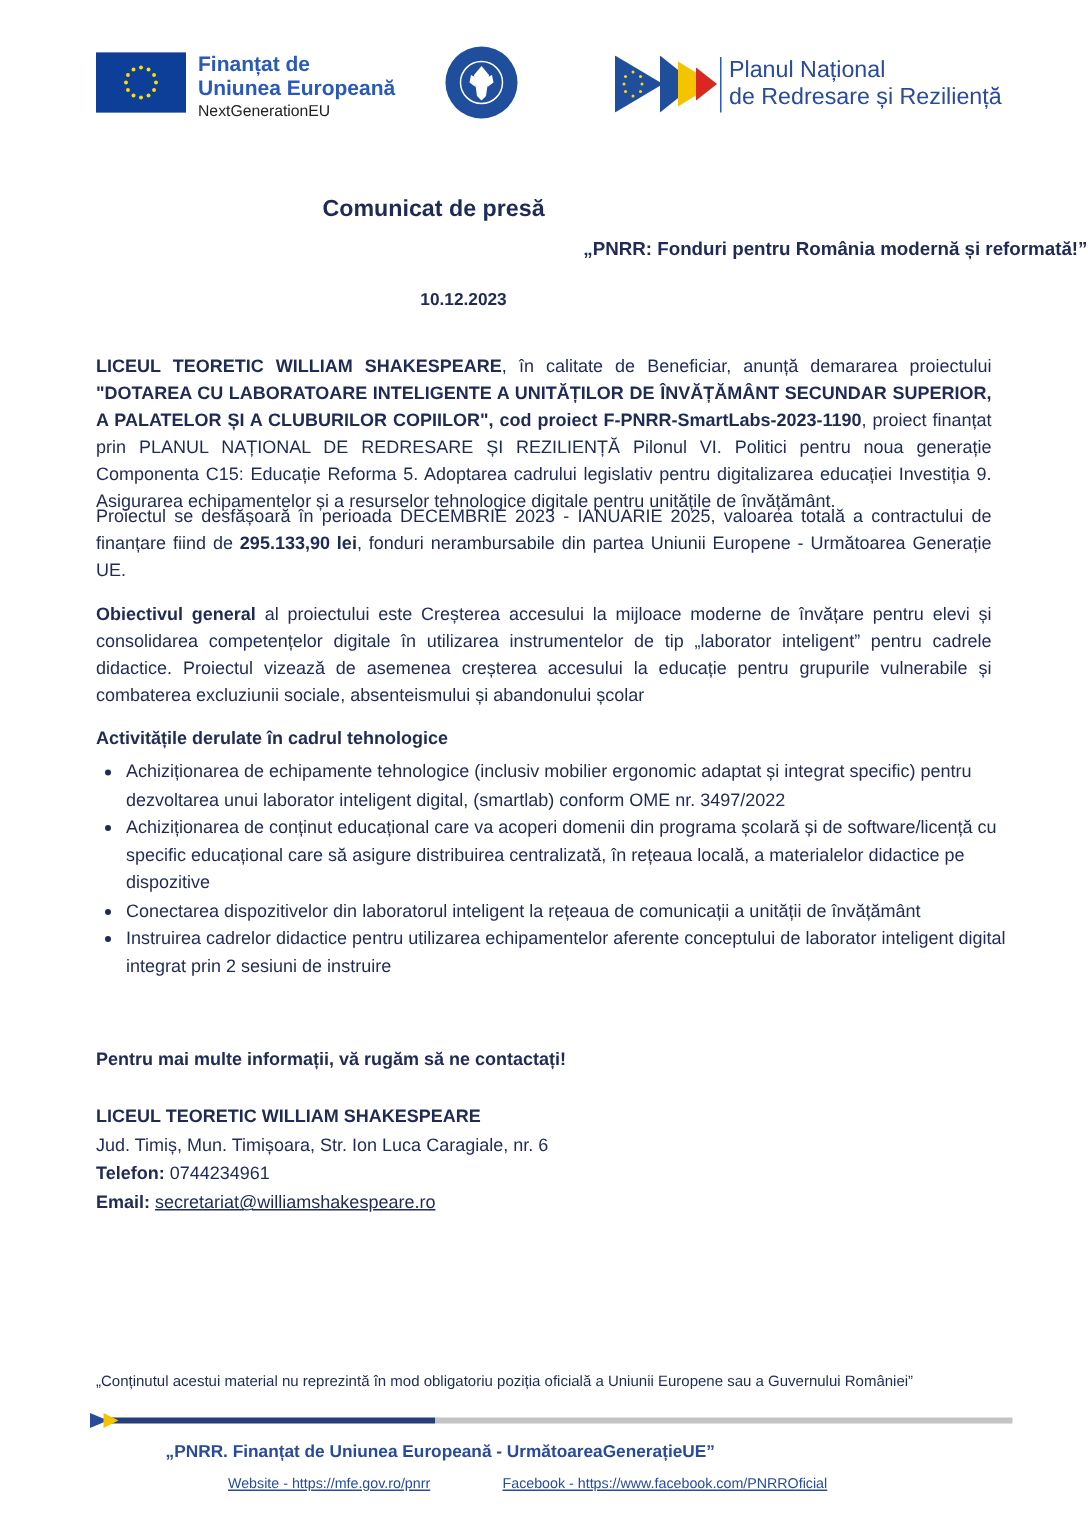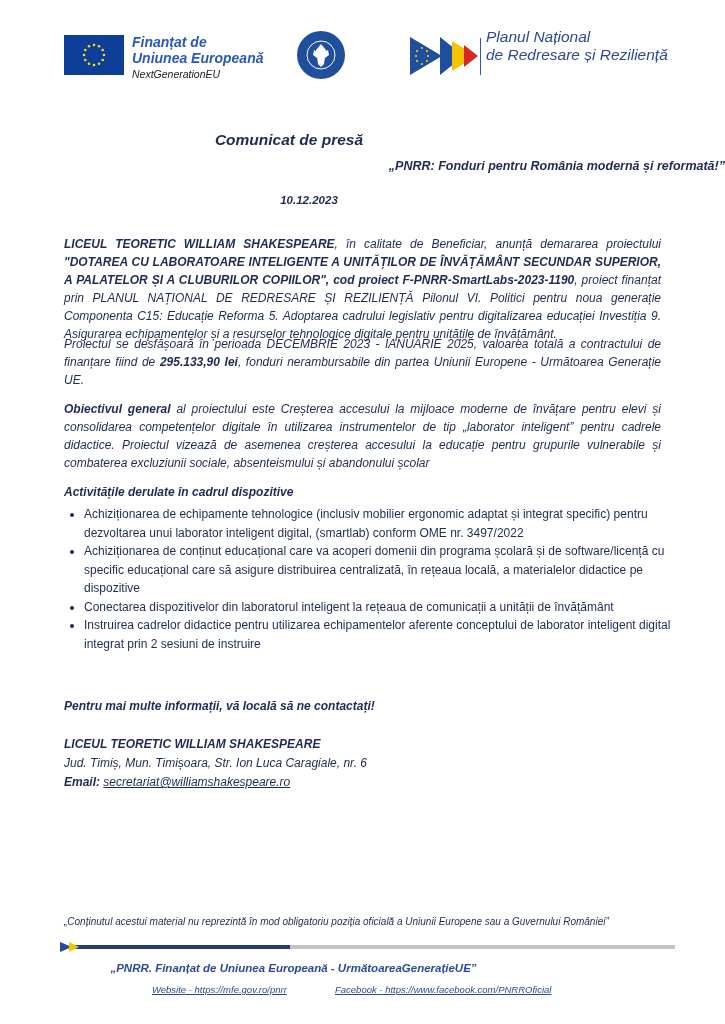--- a/index.html
+++ b/index.html
@@ -1,26 +1,26 @@
 <!DOCTYPE html>
 <html><head>
 <meta charset="utf-8">
 <style>
   html,body{margin:0;padding:0;background:#ffffff;}
   body{width:725px;height:1024px;position:relative;overflow:hidden;font-family:"Liberation Sans",sans-serif;color:#1f2a55;}
-  .abs{position:absolute;font-style:italic;}
+  .abs{position:absolute;}
   
   .eu-flag{left:64px;top:35px;width:60px;height:40px;background:#0d3f99;}
   .eu-text{left:132px;top:34px;}
   .eu-t1{font-weight:bold;color:#2a5ab8;font-size:14px;line-height:16px;}
   .eu-t2{color:#222;font-size:10.5px;line-height:16px;}
   .gov{left:296px;top:30px;width:50px;height:50px;}
   .pnrr-logo{left:410px;top:37px;width:75px;height:38px;}
   .pnrr-sep{left:480px;top:38px;width:1px;height:37px;background:#2a5ab8;}
-  .pnrr-text{left:486px;top:28px;font-size:15.5px;line-height:18px;color:#2a4a9a;}
+  .pnrr-text{left:486px;top:38px;font-size:15.5px;line-height:18px;color:#2a4a9a;}
   
   .title{left:0;width:578px;top:131px;text-align:center;font-weight:bold;font-size:15.5px;color:#1f2a55;}
   .subtitle{left:0;width:725px;top:159px;text-align:right;font-weight:bold;font-size:12.5px;color:#1f2a55;}
   .date{left:0;width:618px;top:194px;text-align:center;font-weight:bold;font-size:11.5px;color:#1f2a55;}
   .body{left:64px;width:597px;font-size:12px;line-height:18px;text-align:justify;color:#1f2a55;}
   .p1{top:235px;}
   .p2{top:335px;}
   .p3{top:400px;}
   .acts{top:483px;font-weight:bold;}
   ul.list{position:absolute;left:64px;width:600px;top:505px;margin:0;padding:0 0 0 20px;font-size:12px;line-height:18.5px;color:#1f2a55;}
@@ -109,34 +109,35 @@
 </div>
 
 <div class="abs body p2">
   <span>Proiectul se desfășoară în perioada DECEMBRIE 2023 - IANUARIE 2025, valoarea totală a contractului de finanțare fiind de </span><b>295.133,90 lei</b><span>, fonduri nerambursabile din partea Uniunii Europene - Următoarea Generație UE.</span>
 </div>
 
 <div class="abs body p3">
   <b>Obiectivul general</b><span> al proiectului este Creșterea accesului la mijloace moderne de învățare pentru elevi și consolidarea competențelor digitale în utilizarea instrumentelor de tip „laborator inteligent” pentru cadrele didactice. Proiectul vizează de asemenea creșterea accesului la educație pentru grupurile vulnerabile și combaterea excluziunii sociale, absenteismului și abandonului școlar</span>
 </div>
 
-<div class="abs body acts">Activitățile derulate în cadrul dispozitive</div>
+<div class="abs body acts">Activitățile derulate în cadrul tehnologice</div>
 
 <ul class="list">
   <li>Achiziționarea de echipamente tehnologice (inclusiv mobilier ergonomic adaptat și integrat specific) pentru dezvoltarea unui laborator inteligent digital, (smartlab) conform OME nr. 3497/2022</li>
   <li>Achiziționarea de conținut educațional care va acoperi domenii din programa școlară și de software/licență cu specific educațional care să asigure distribuirea centralizată, în rețeaua locală, a materialelor didactice pe dispozitive</li>
   <li>Conectarea dispozitivelor din laboratorul inteligent la rețeaua de comunicații a unității de învățământ</li>
   <li>Instruirea cadrelor didactice pentru utilizarea echipamentelor aferente conceptului de laborator inteligent digital integrat prin 2 sesiuni de instruire</li>
 </ul>
 
 <div class="abs contact">
-  <div><b>Pentru mai multe informații, vă locală să ne contactați!</b></div>
+  <div><b>Pentru mai multe informații, vă rugăm să ne contactați!</b></div>
   <div style="height:19px"></div>
   <div><b>LICEUL TEORETIC WILLIAM SHAKESPEARE</b></div>
   <div>Jud. Timiș, Mun. Timișoara, Str. Ion Luca Caragiale, nr. 6</div>
+  <div><b>Telefon:</b> <span>0744234961</span></div>
   <div><b>Email:</b> <a class="lnk" href="#">secretariat@williamshakespeare.ro</a></div>
 </div>
 
 <div class="abs disclaimer">„Conținutul acestui material nu reprezintă în mod obligatoriu poziția oficială a Uniunii Europene sau a Guvernului României”</div>
 <div class="abs bar-dark"></div>
 <div class="abs bar-gray"></div>
 <div class="abs bar-arrow"></div>
 <div class="abs bar-yellow"></div>
 <div class="abs foot1">„PNRR. Finanțat de Uniunea Europeană - UrmătoareaGenerațieUE”</div>
 <div class="abs foot-links">

